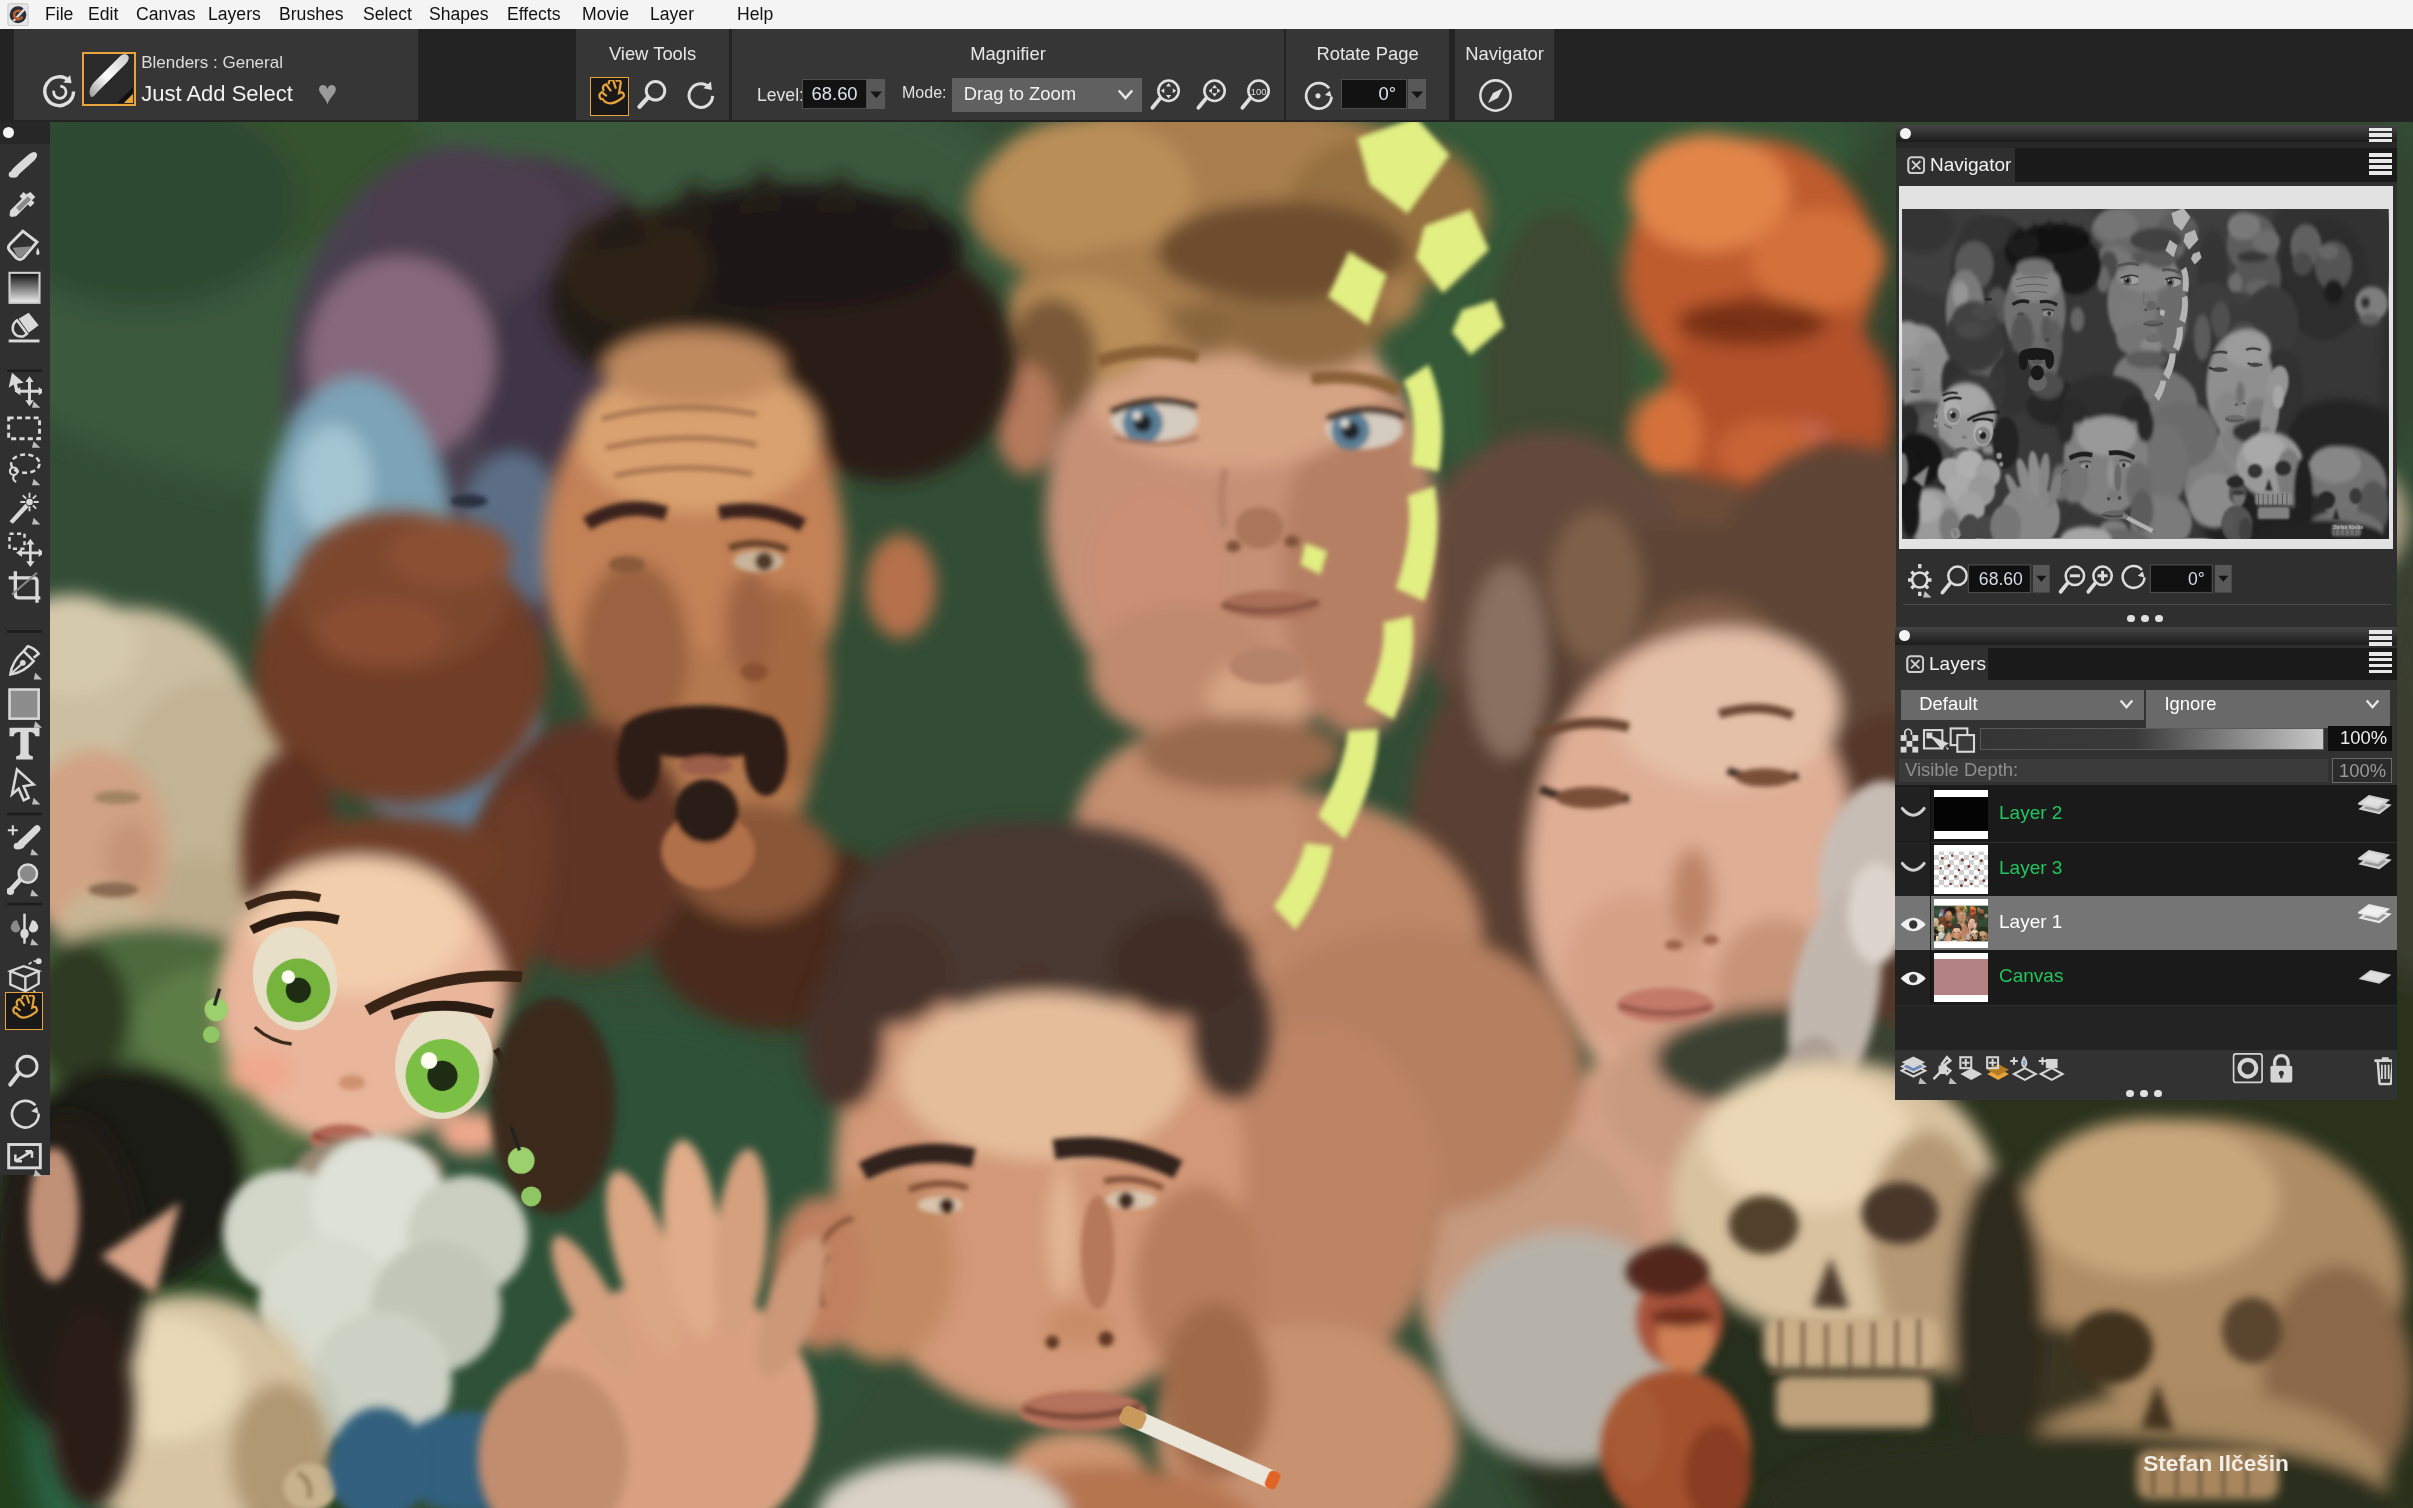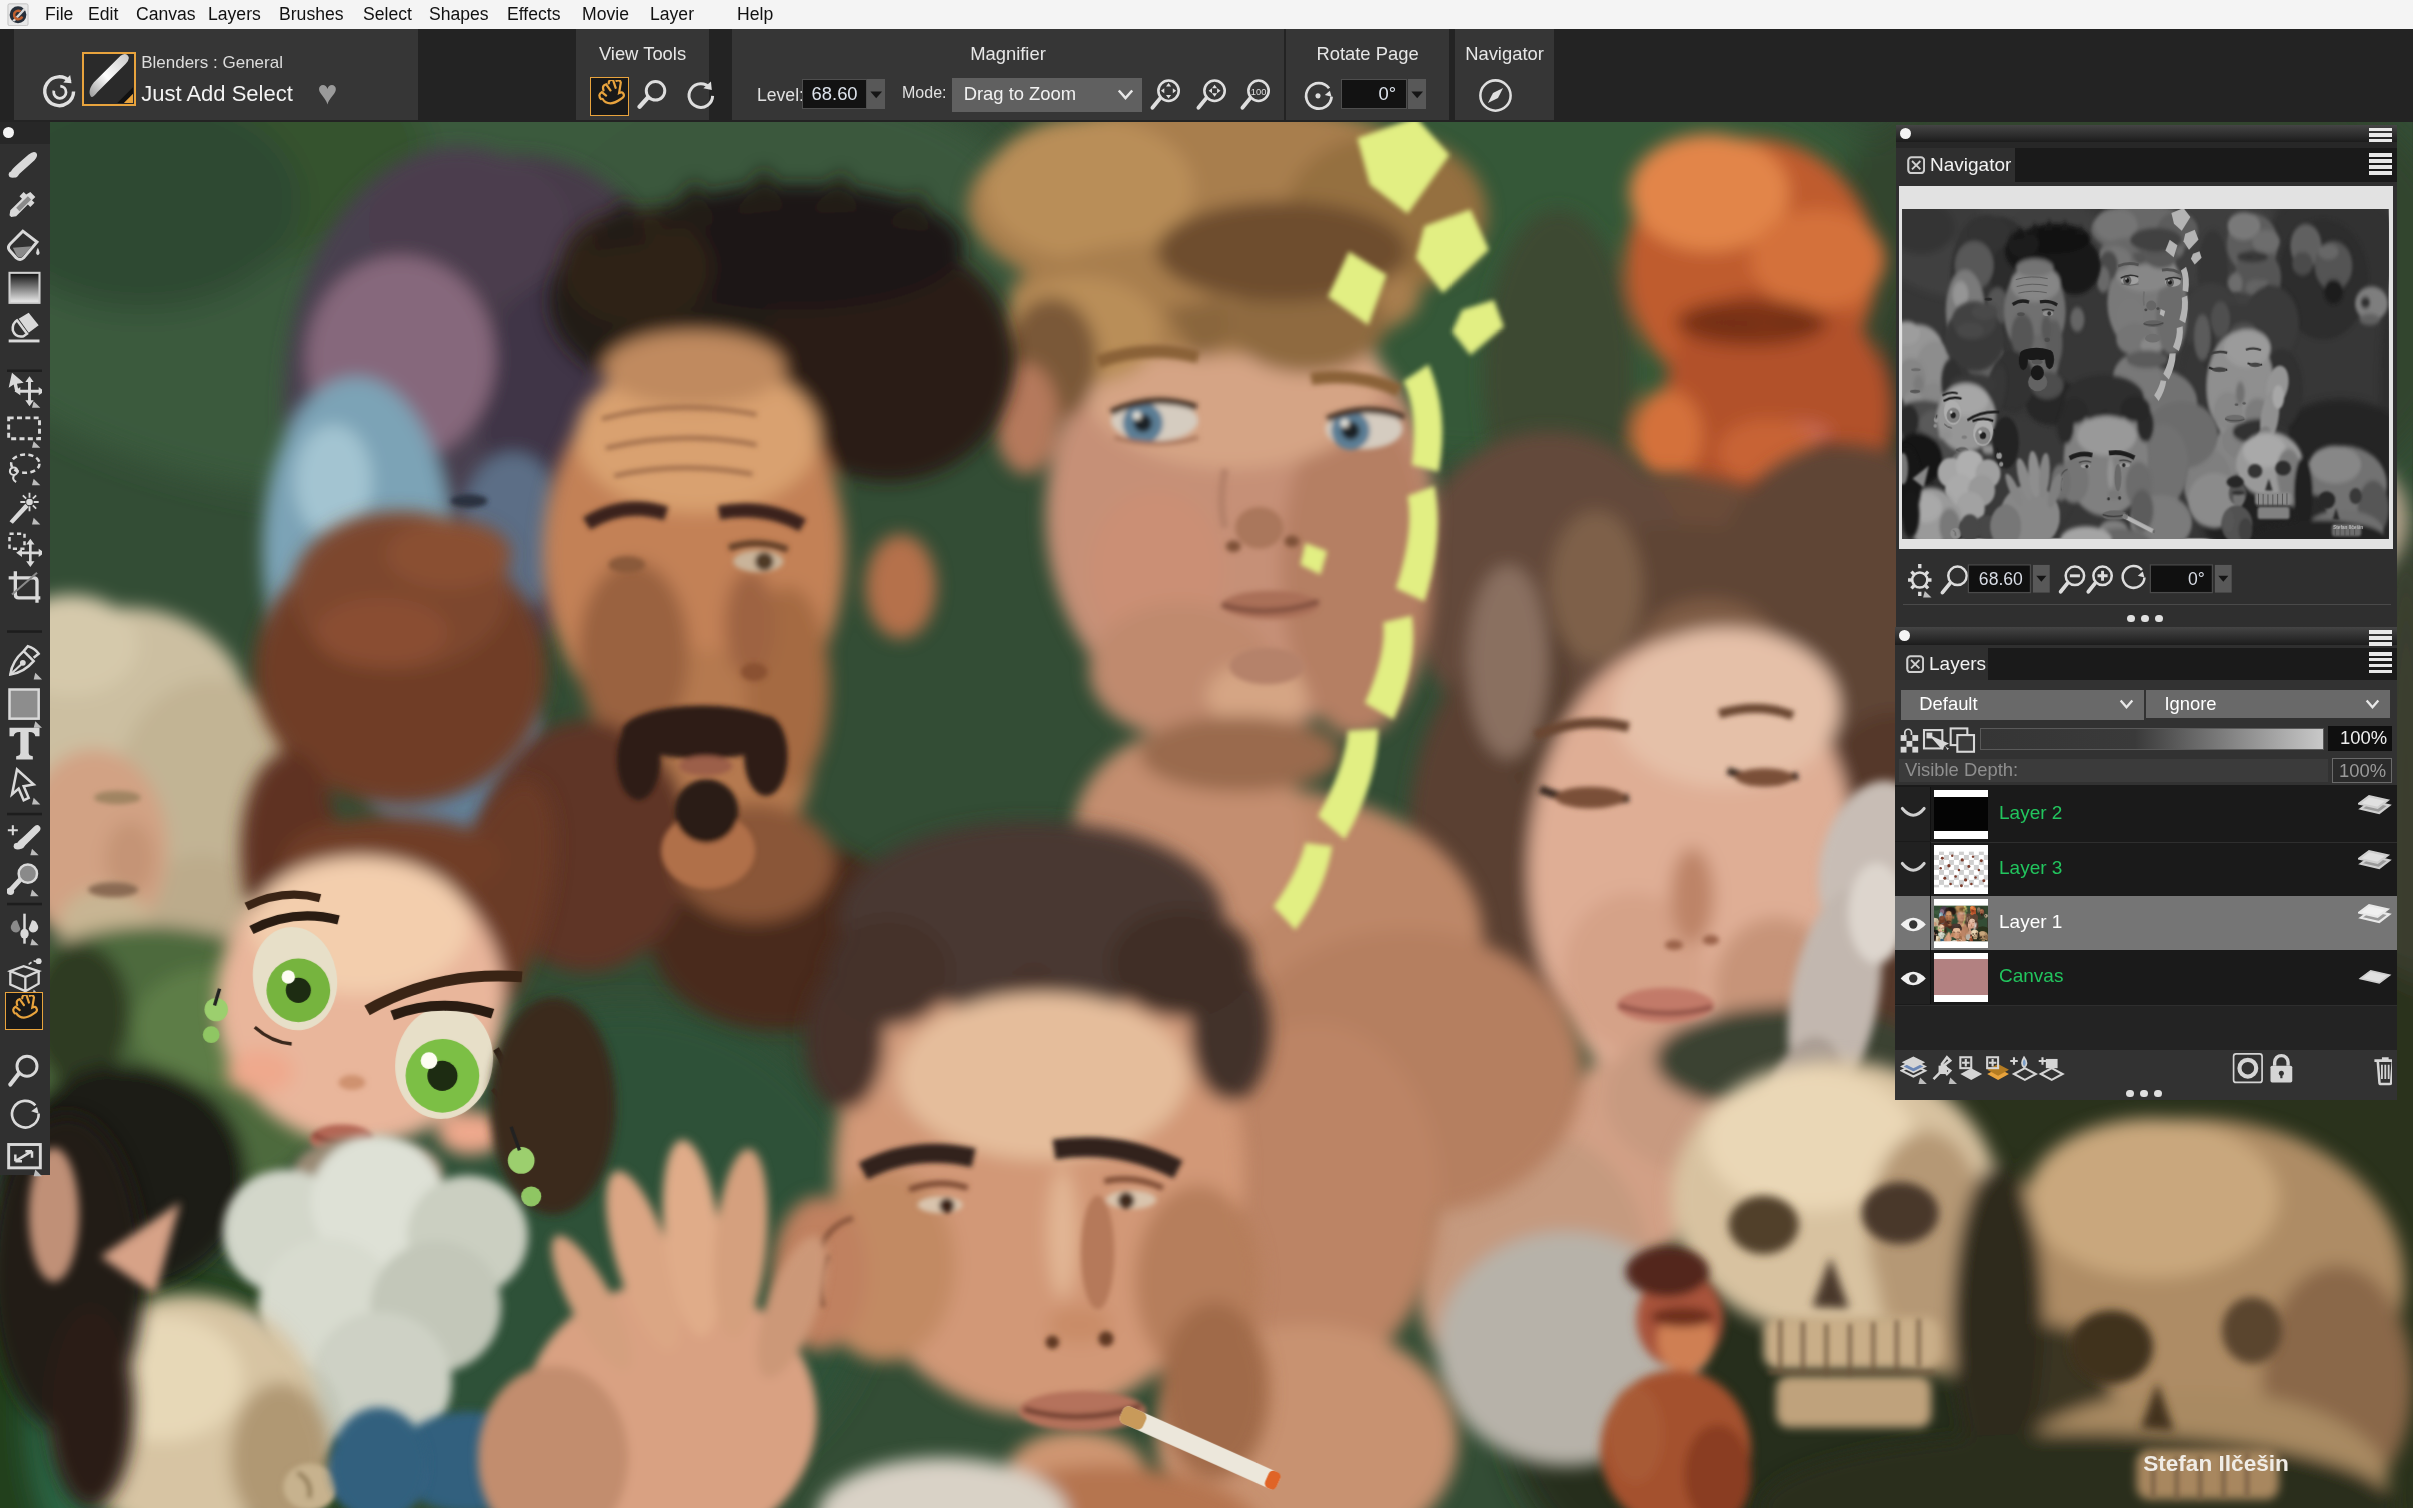--- a/index.html
+++ b/index.html
@@ -497,21 +497,21 @@
             <path d="M59 40 L59 59 L40 59 Z" fill="#111"></path>
             <path d="M59 48 L59 59 L48 59 Z" fill="#e8a33d"></path>
           </svg>
   </div>
   <div style="position:absolute;left:127px;top:24px;font-size:17px;color:#dcdcdc">Blenders : General</div>
   <div style="position:absolute;left:127px;top:52px;font-size:22px;color:#f2f2f2">Just Add Select</div>
   <div style="position:absolute;left:303px;top:44px;font-size:34px;color:#9a9a9a">♥</div>
 </div>
 
 
-<div class="seg" style="left:576px;width:133px">
+<div class="seg" style="left:576px;width:153px">
   <div class="segtitle" style="top:13.4px">View Tools</div>
   <div style="position:absolute;left:14.2px;top:48px;width:39px;height:39px;background:#191919;border:1.7px solid #e8a33d"></div>
   <svg style="position:absolute;left:17.6px;top:51px" width="32" height="32" viewBox="0 0 37 37">
           <g fill="none" stroke="#e8a33d" stroke-width="2.6" stroke-linecap="round">
             <path d="M8 22 q-4 -5 1 -8 l5 4 m-3 -6 q-2 -6 3 -7 l5 7 m-2 -8 q0 -5 5 -4 l3 9 m1 -8 q4 -2 5 2 l-2 12 q4 -2 5 1 q2 3 -3 6 q-7 5 -12 5 q-6 0 -9 -5"></path>
           </g>
         </svg>
   <svg style="position:absolute;left:61px;top:50px" width="32" height="32" viewBox="0 0 38 38">
           <circle cx="22" cy="14" r="11" fill="none" stroke="#dedede" stroke-width="3.5"></circle>
           <path d="M13 22 L3 33" stroke="#dedede" stroke-width="5" stroke-linecap="round"></path>
@@ -845,21 +845,21 @@
           <i></i>
         </div>
   </div>
   <div style="position:absolute;left:0;top:53px;width:502px;height:420px;background:#323232"></div>
 
   <div style="position:absolute;left:5.9px;top:63px;width:243px;height:30px;background:#696969;color:#fff;font-size:18.4px;padding:3.4px 0 0 18.4px">Default
     <svg style="position:absolute;right:10px;top:8.4px" width="15" height="12.6" viewBox="0 0 18 15">
           <path d="M2 3 l7 8 7 -8" fill="none" stroke="#e8e8e8" stroke-width="2.8"></path>
         </svg>
   </div>
-  <div style="position:absolute;left:251px;top:63px;width:244px;height:28px;background:#696969;color:#fff;font-size:18.4px;padding:3.4px 0 0 18.4px">Ignore
+  <div style="position:absolute;left:251px;top:63px;width:244px;height:38px;background:#696969;color:#fff;font-size:18.4px;padding:3.4px 0 0 18.4px">Ignore
     <svg style="position:absolute;right:10px;top:8.4px" width="15" height="12.6" viewBox="0 0 18 15">
           <path d="M2 3 l7 8 7 -8" fill="none" stroke="#e8e8e8" stroke-width="2.8"></path>
         </svg>
   </div>
 
   <svg style="position:absolute;left:4.2px;top:98px" width="80" height="28.5" viewBox="0 0 96 34">
     <g fill="#d8d8d8">
           <path d="M6 12 v-3 a5 5 0 0 1 10 0 v3 h-2 v-3 a3 3 0 0 0 -6 0 v3 z"></path>
           <g>
             <rect x="2" y="12" width="7" height="7"></rect>

